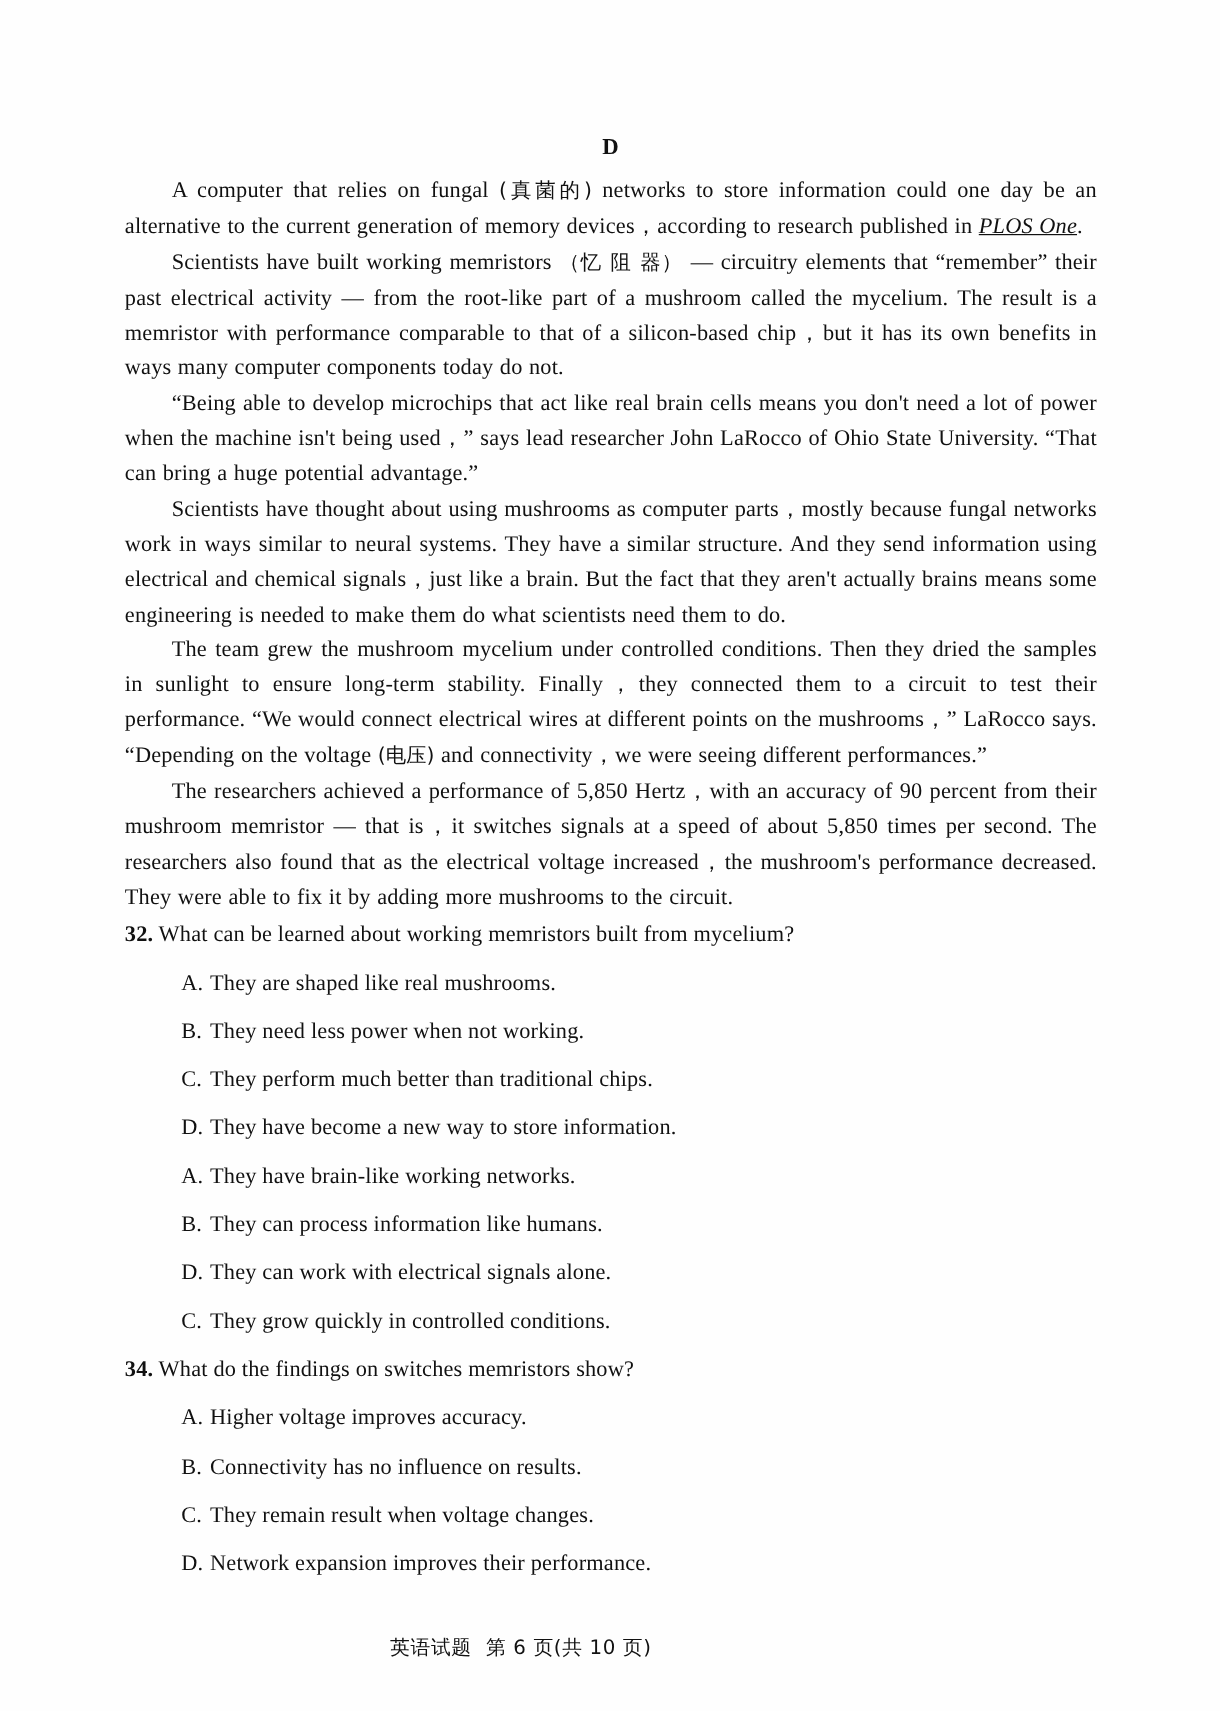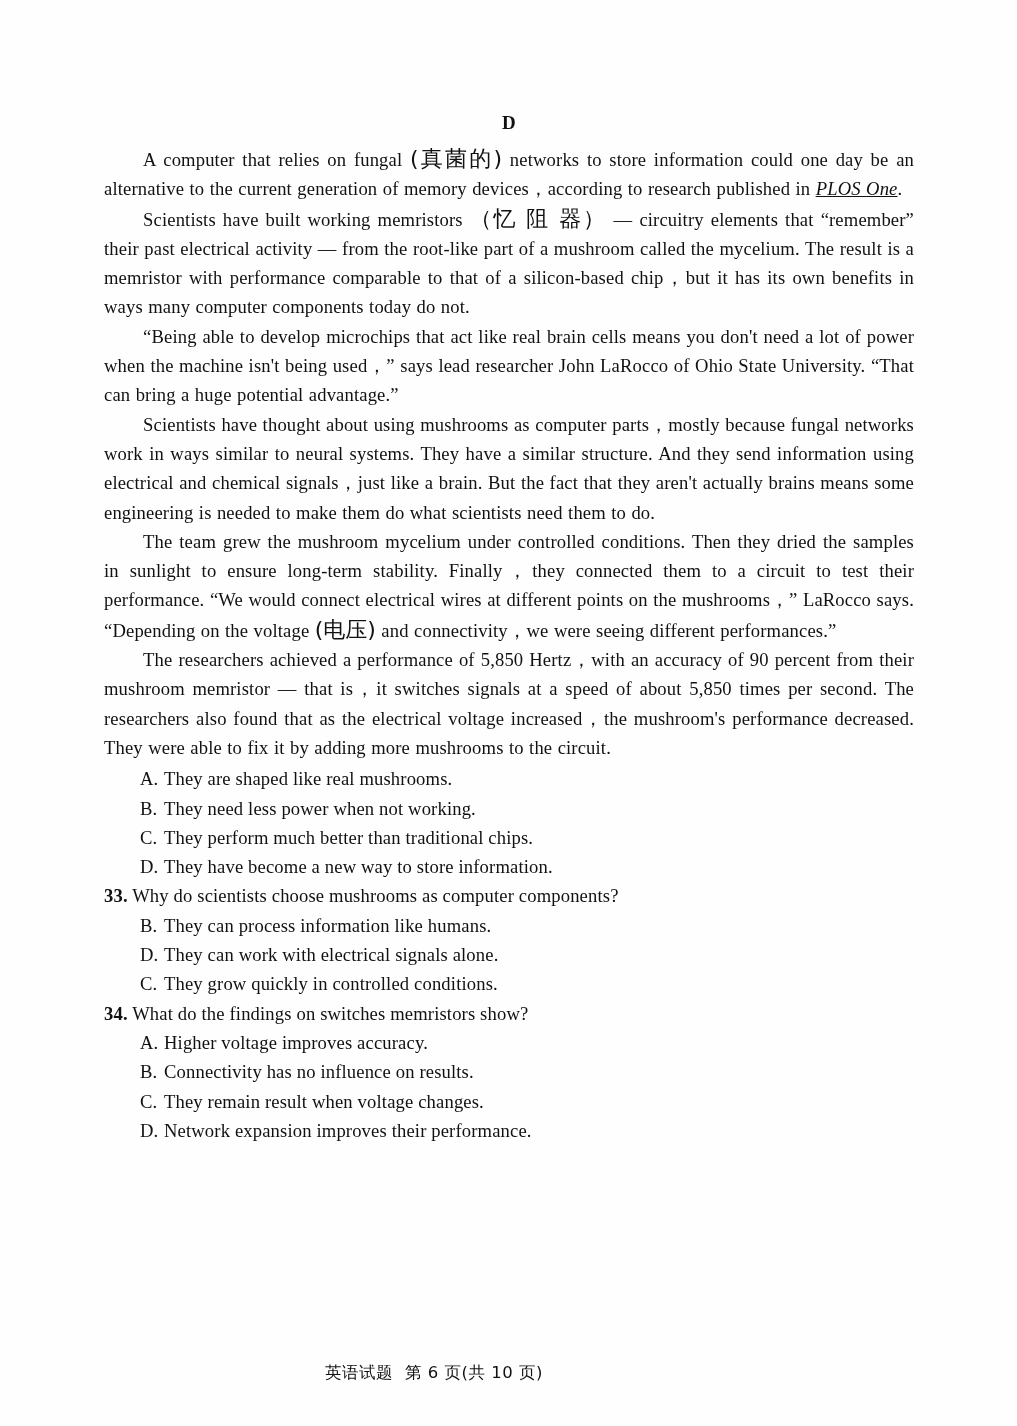--- a/index.html
+++ b/index.html
@@ -43,21 +43,21 @@
     text-justify: inter-word;
     text-indent: 2.1em;
     font-size: 18.6px;
     line-height: 29.3px;
     letter-spacing: 0.15px;
     word-spacing: 0.6px;
     font-family: "Liberation Serif", serif;
   }
   p.para .cn {
     font-family: "DejaVu Sans", sans-serif;
-    font-size: 22px;
+    font-size: 17px;
     letter-spacing: 0;
   }
   p.para i {
     font-style: italic;
     text-decoration: underline;
   }
   .questions {
     margin-top: 2px;
   }
   .q-stem {
@@ -67,21 +67,21 @@
     letter-spacing: 0.15px;
     text-indent: 0;
   }
   .q-stem .qnum {
     font-weight: bold;
     font-family: "Liberation Serif", serif;
   }
   .q-opt {
     font-size: 18.6px;
     line-height: 29.3px;
-    margin: 0;
+    margin: 11px;
     padding-left: 36px;
     letter-spacing: 0.15px;
   }
   .q-opt .olabel {
     display: inline-block;
     width: 24px;
   }
   .footer {
     position: absolute;
     left: 0;
@@ -126,36 +126,39 @@
       The team grew the mushroom mycelium under controlled conditions. Then they dried the samples in sunlight to ensure long-term stability. Finally，they connected them to a circuit to test their performance. “We would connect electrical wires at different points on the mushrooms，” LaRocco says. “Depending on the voltage <span class="cn">(电压)</span> and connectivity，we were seeing different performances.”
     </p>
 
     <p class="para">
       The researchers achieved a performance of 5,850 Hertz，with an accuracy of 90 percent from their mushroom memristor — that is，it switches signals at a speed of about 5,850 times per second. The researchers also found that as the electrical voltage increased，the mushroom's performance decreased. They were able to fix it by adding more mushrooms to the circuit.
     </p>
 
 
     <div class="questions">
 
+      <p class="q-stem">
+        <span class="qnum">32.</span>
+        <span>What can be learned about working memristors built from mycelium?</span>
+      </p>
       <p class="q-opt">
         <span class="olabel">A.</span><span>They are shaped like real mushrooms.</span>
       </p>
       <p class="q-opt">
         <span class="olabel">B.</span><span>They need less power when not working.</span>
       </p>
       <p class="q-opt">
         <span class="olabel">C.</span><span>They perform much better than traditional chips.</span>
       </p>
       <p class="q-opt">
         <span class="olabel">D.</span><span>They have become a new way to store information.</span>
       </p>
 
-      <p class="q-stem">
-        <span class="qnum">33.</span>
-        <span>Why do scientists choose mushrooms as computer components?</span>
+      <p class="q-opt">
+        <span class="olabel">A.</span><span>They have brain-like working networks.</span>
       </p>
       <p class="q-opt">
         <span class="olabel">B.</span><span>They can process information like humans.</span>
       </p>
       <p class="q-opt">
         <span class="olabel">D.</span><span>They can work with electrical signals alone.</span>
       </p>
       <p class="q-opt">
         <span class="olabel">C.</span><span>They grow quickly in controlled conditions.</span>
       </p>

